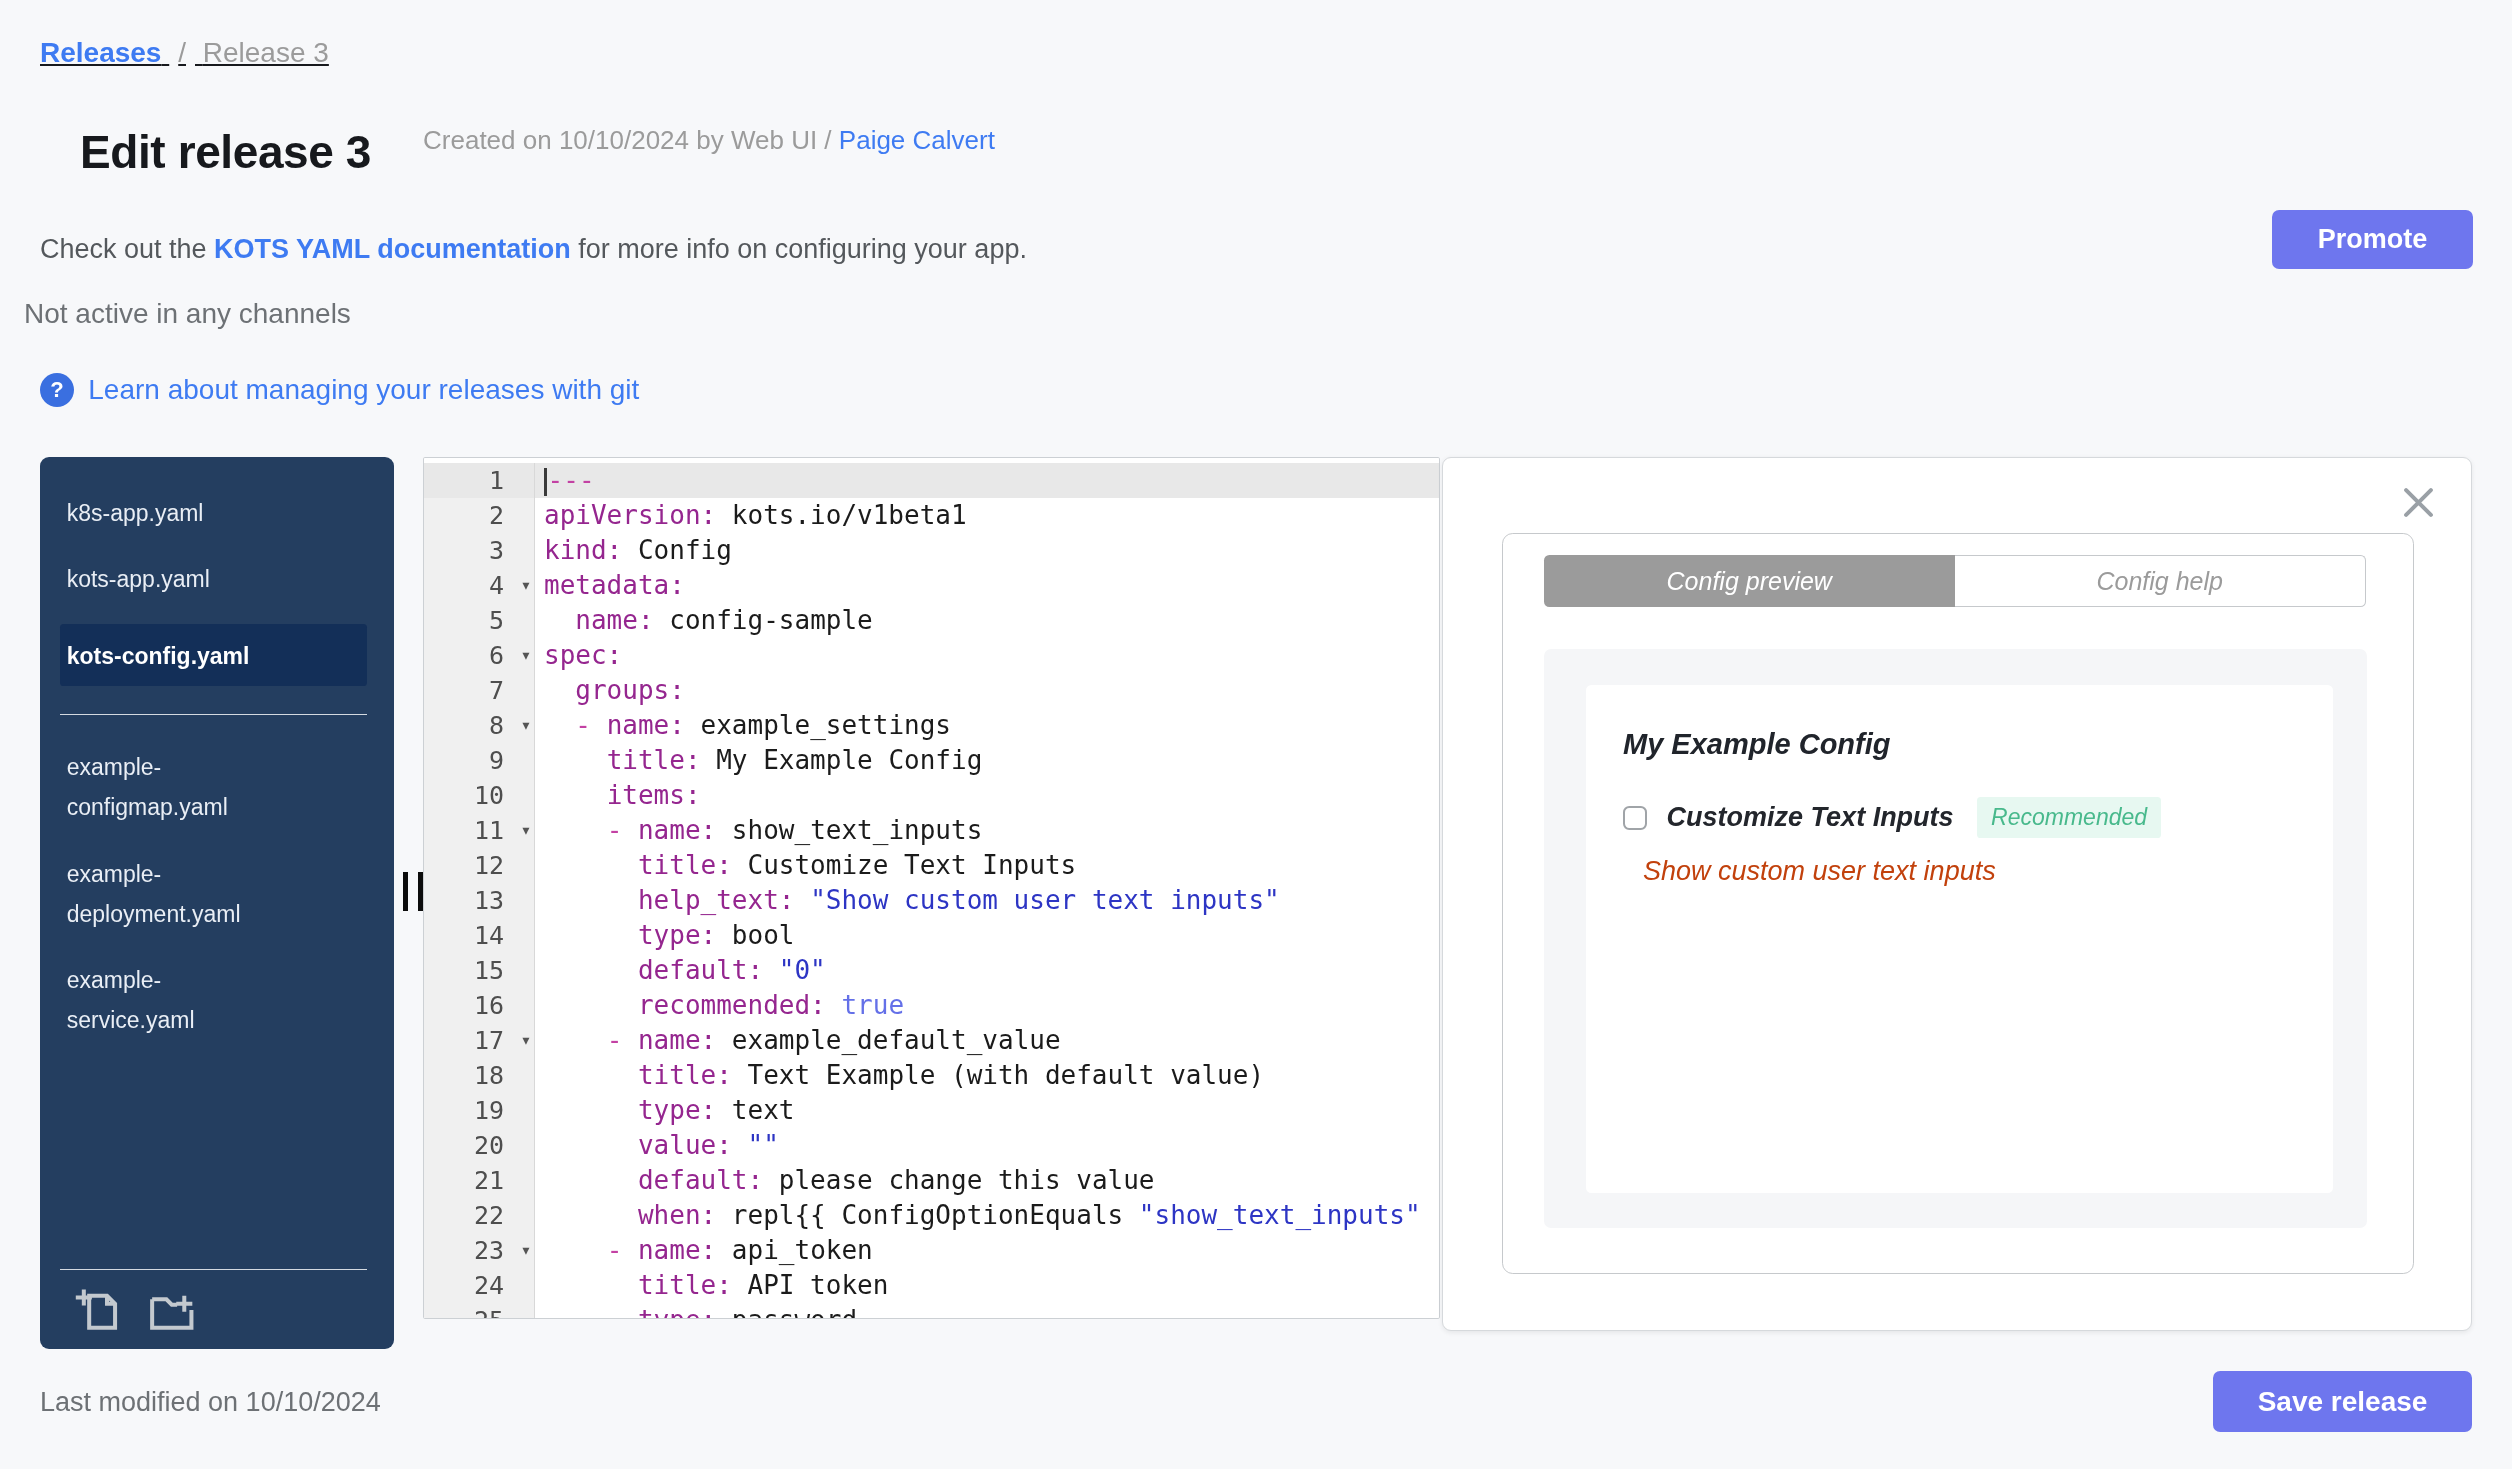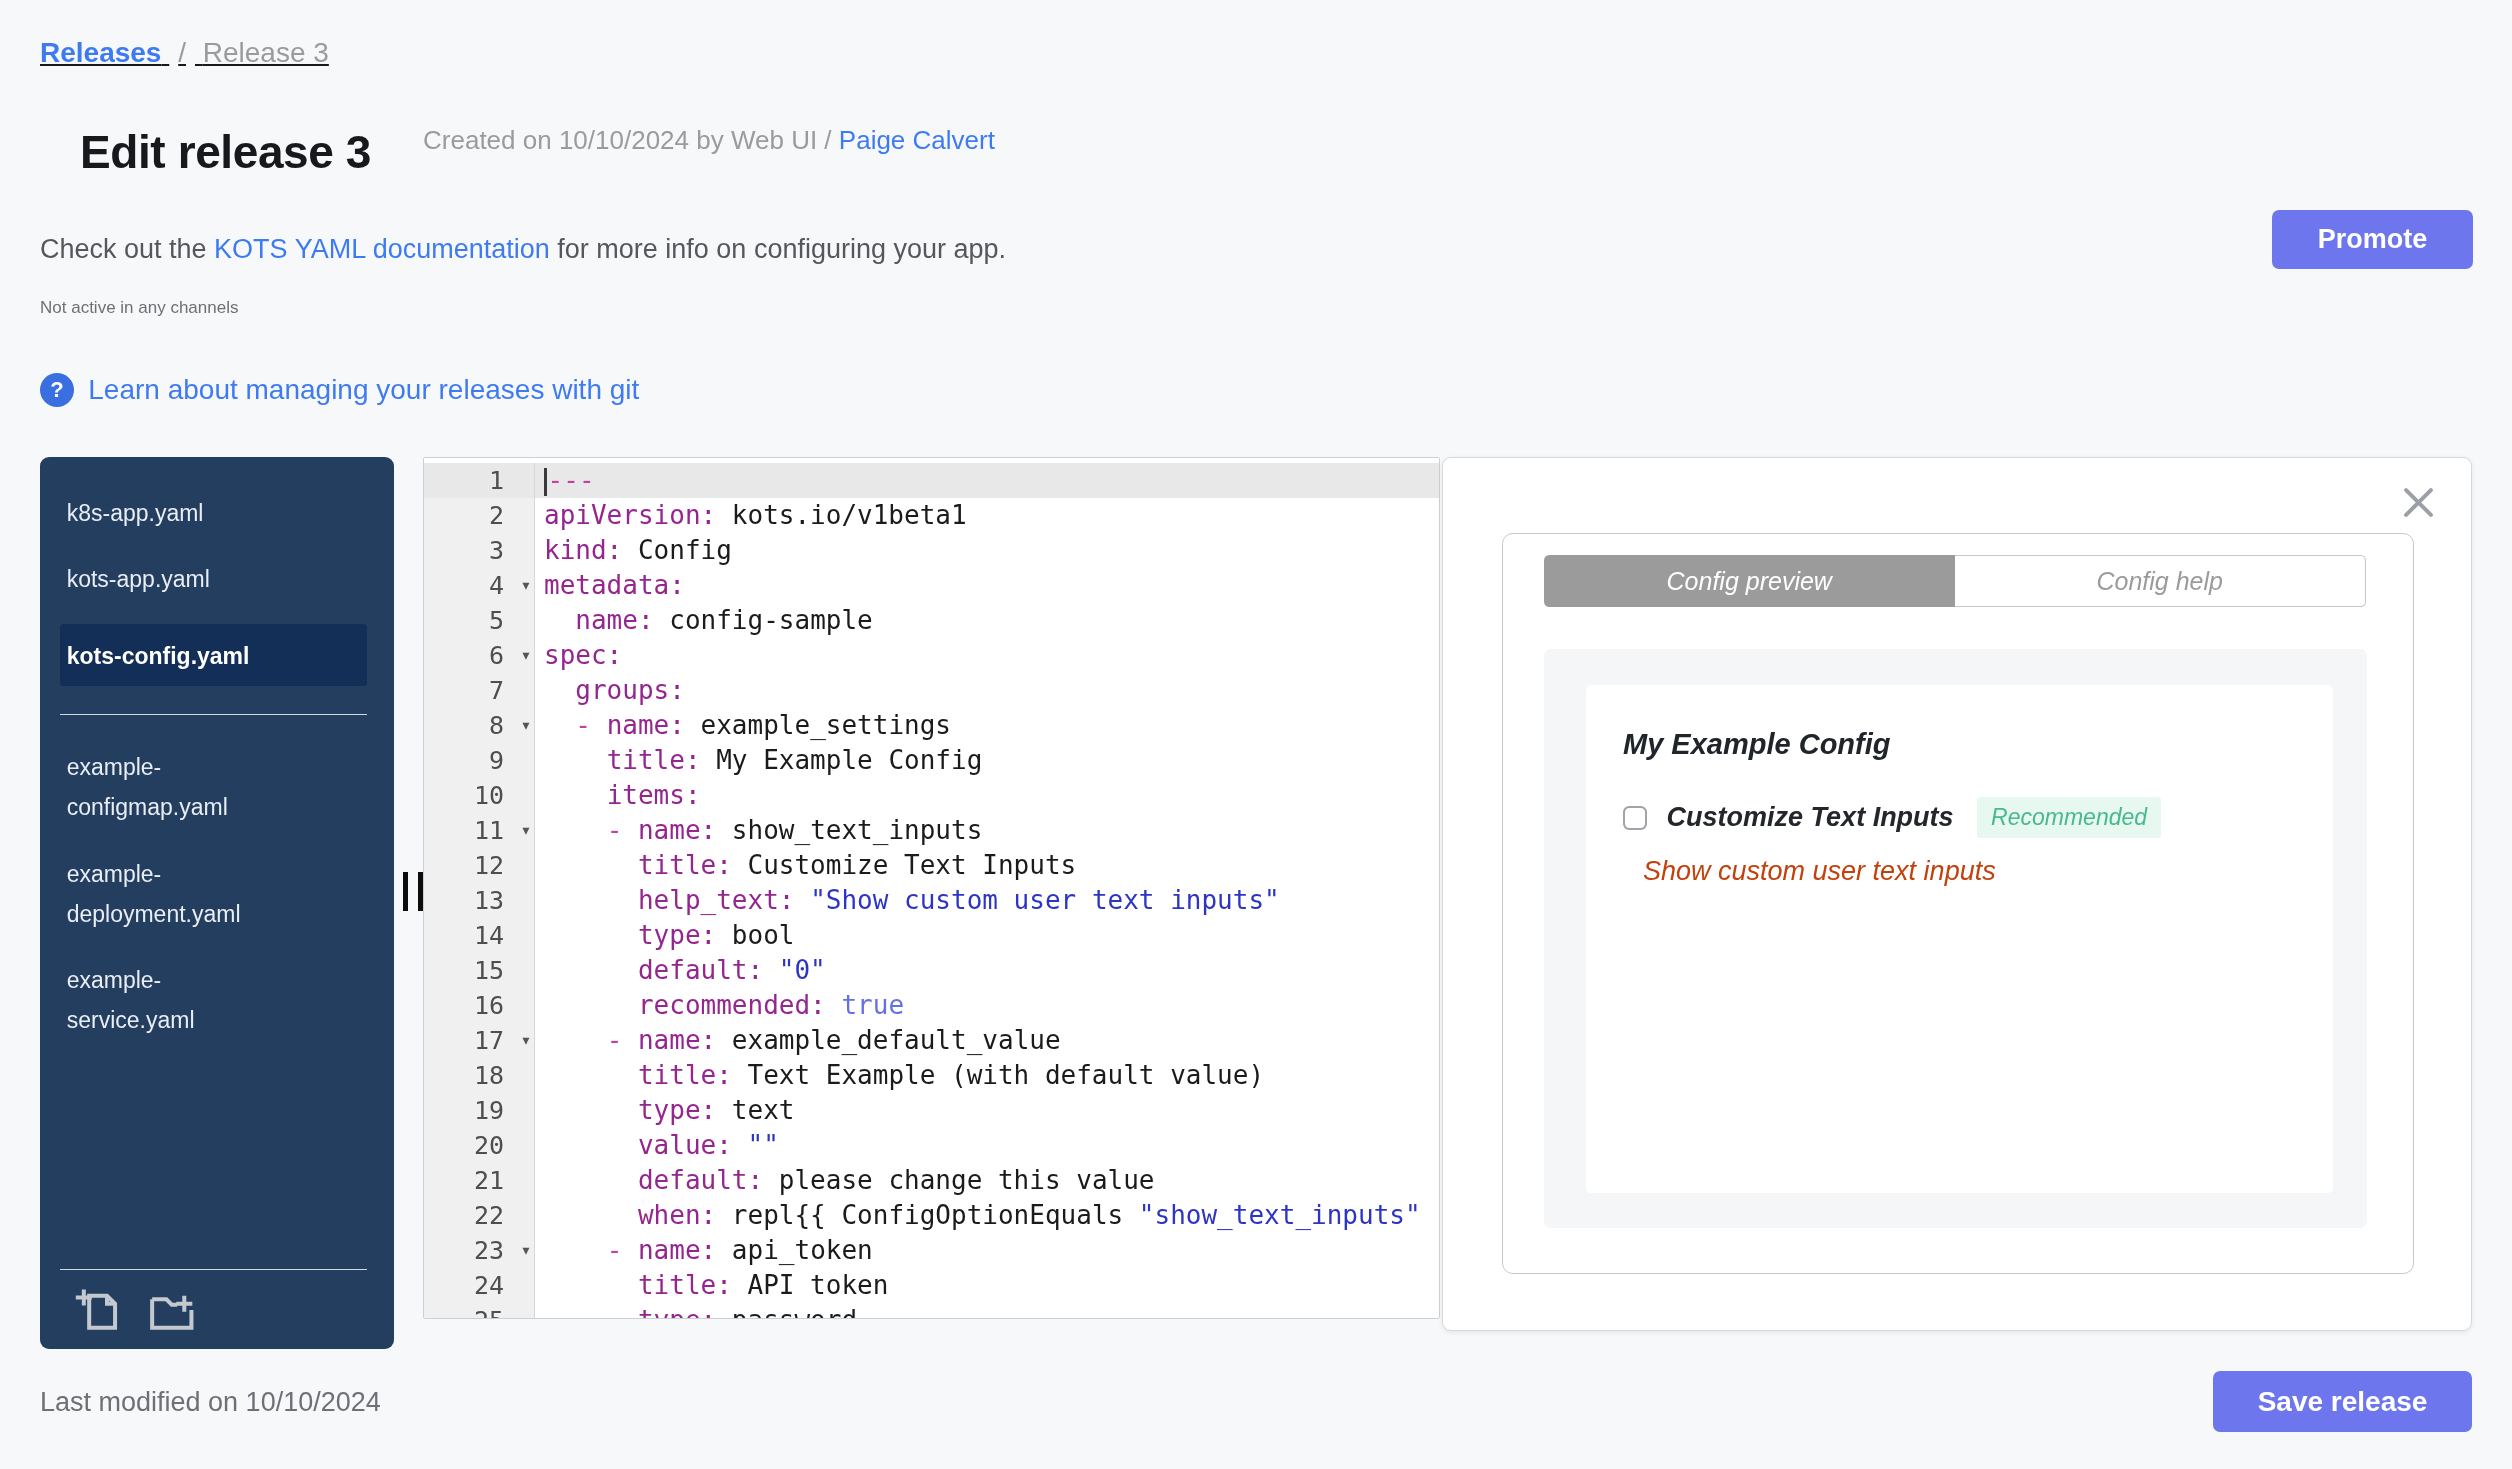--- a/index.html
+++ b/index.html
@@ -17,23 +17,23 @@
   .breadcrumb .crumb-link { color:#3e7bf2; font-weight:600; }
   .breadcrumb .sep, .breadcrumb .current { color:#9b9b9b; }
   .breadcrumb .sep { margin:0 9px; }
 
   .title-row { position:absolute; left:40px; top:125px; display:flex; align-items:flex-start; gap:52px;margin-left:40px; }
   .page-title { font-size:46px; font-weight:bold; letter-spacing:-0.4px; color:#17191d; }
   .created { font-size:26px; color:#9b9b9b; }
   .created .author { color:#3e7bf2; }
 
   .doc-line { position:absolute; left:40px; top:234px; font-size:27px; color:#54585c; }
-  .doc-line .doc-link { color:#3e7bf2; font-weight:400; }
-
-  .channel-status { position:absolute; left:40px; top:298px; font-size:17px; color:#6d7175; }
+  .doc-line .doc-link { color:#3e7bf2; font-weight:700; }
+
+  .channel-status { position:absolute; left:24px; top:298px; font-size:28px; color:#6d7175; }
 
   .git-help { position:absolute; left:40px; top:373px; display:flex; align-items:center; gap:14.3px; }
   .help-circle {
     width:34px; height:34px; border-radius:50%; background:#3a6fe0;
     color:#fff; font-size:22px; font-weight:bold;
     display:flex; align-items:center; justify-content:center; flex:none;
   }
   .git-help .git-link { font-size:28px; color:#3e7bf2; }
 
   .btn {

